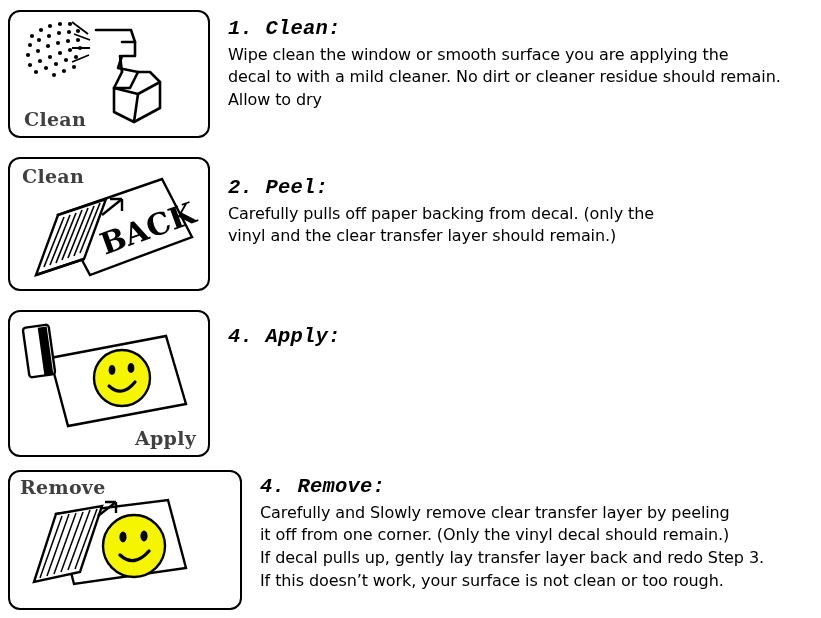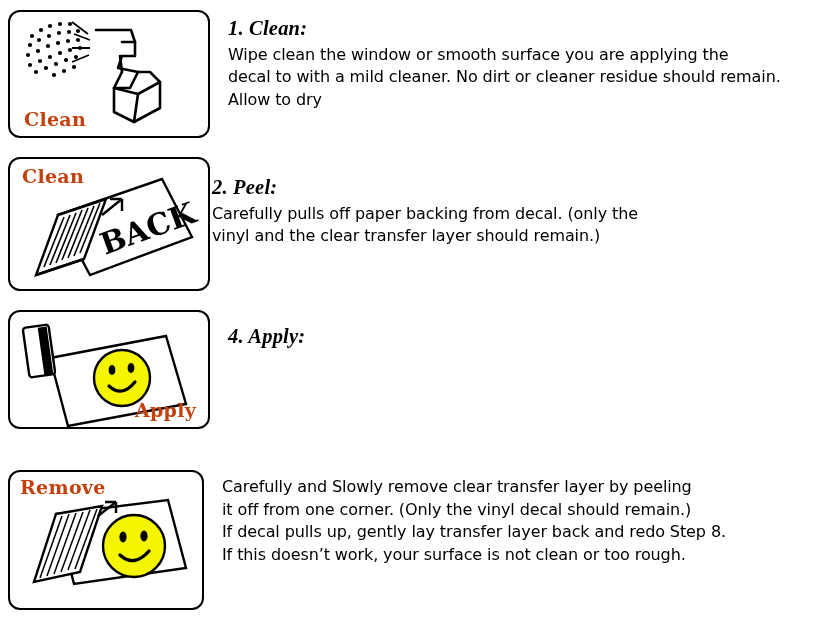--- a/index.html
+++ b/index.html
@@ -32,59 +32,59 @@
     border-radius: 12px;
     background: #fff;
     flex: 0 0 auto;
     overflow: hidden;
   }
   .step-text {
     flex: 1 1 auto;
     box-sizing: border-box;
   }
   .step-title {
-    font-family: Liberation Serif, serif;
+    font-family: Liberation Mono, monospace;
     font-style: italic;
     font-weight: bold;
     font-size: 20.5px;
     line-height: 1.05;
     letter-spacing: 0.2px;
     margin: 0 0 4px 0;
   }
   .step-body {
     font-family: "DejaVu Sans", sans-serif;
     font-size: 16px;
     line-height: 1.42;
     margin: 0;
     white-space: pre-line;
     letter-spacing: -0.1px;
   }
   .icon-caption {
     position: absolute;
     font-family: "DejaVu Serif", serif;
     font-weight: bold;
     font-size: 19px;
-    color: #c2410c;
+    color: #404040;
     letter-spacing: 0.3px;
   }
   
   #step-1 { position: absolute; left: 8px; top: 10px; width: 805px; }
   #step-1 .step-icon { width: 202px; height: 128px; }
   #step-1 .step-text { padding-left: 18px; padding-top: 8px; }
   
   #step-2 { position: absolute; left: 8px; top: 157px; width: 805px; }
   #step-2 .step-icon { width: 202px; height: 134px; }
-  #step-2 .step-text { padding-left: 2px; padding-top: 20px; }
+  #step-2 .step-text { padding-left: 18px; padding-top: 20px; }
   
   #step-3 { position: absolute; left: 8px; top: 310px; width: 805px; }
-  #step-3 .step-icon { width: 202px; height: 119px; }
+  #step-3 .step-icon { width: 202px; height: 147px; }
   #step-3 .step-text { padding-left: 18px; padding-top: 16px; }
   
   #step-4 { position: absolute; left: 8px; top: 470px; width: 805px; }
-  #step-4 .step-icon { width: 196px; height: 140px; text-align: center; }
+  #step-4 .step-icon { width: 234px; height: 140px; text-align: center; }
   #step-4 .step-text { padding-left: 18px; padding-top: 6px; }
 
   svg { display: block; }
 </style>
 </head>
 <body>
 
 <div class="sheet">
 
   <div class="step" id="step-1">
@@ -234,20 +234,21 @@
         </g>
 
         <circle cx="124" cy="74" r="31" fill="#f5f500" stroke="#000" stroke-width="2.4"></circle>
         <ellipse cx="113" cy="65" rx="3.6" ry="5.4" fill="#000"></ellipse>
         <ellipse cx="134" cy="64" rx="3.6" ry="5.4" fill="#000"></ellipse>
         <path d="M110 83 Q124 96 139 79" fill="none" stroke="#000" stroke-width="3.4" stroke-linecap="round"></path>
       </svg>
       <span class="icon-caption" style="left:10px; top:4px;">Remove</span>
     </div>
     <div class="step-text">
+      <p class="step-title">4. Remove:</p>
       <p class="step-body">Carefully and Slowly remove clear transfer layer by peeling
 it off from one corner. (Only the vinyl decal should remain.)
-If decal pulls up, gently lay transfer layer back and redo Step 8.
+If decal pulls up, gently lay transfer layer back and redo Step 3.
 If this doesn’t work, your surface is not clean or too rough.</p>
     </div>
   </div>
 
 </div>
 
 </body></html>

